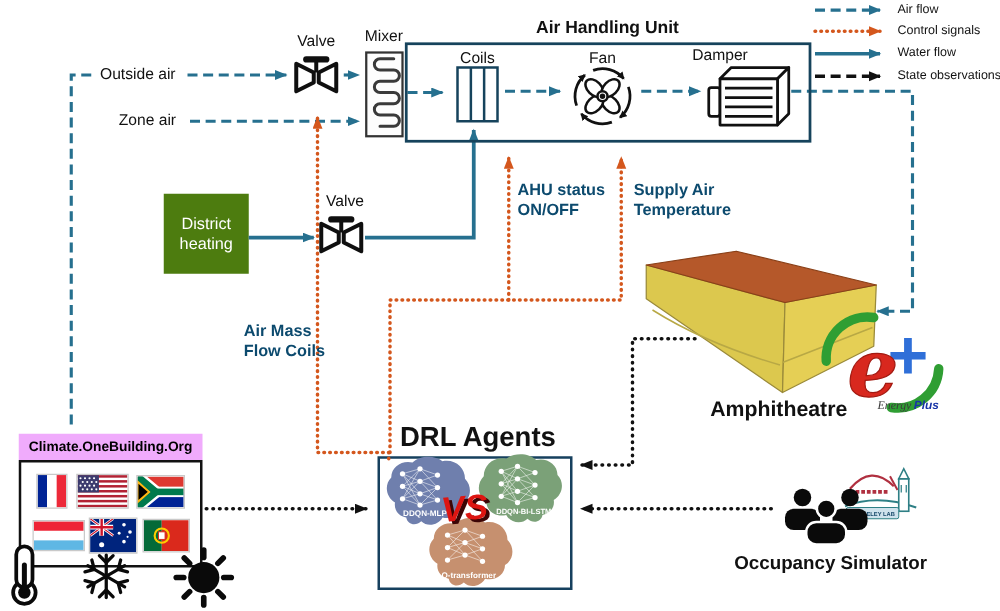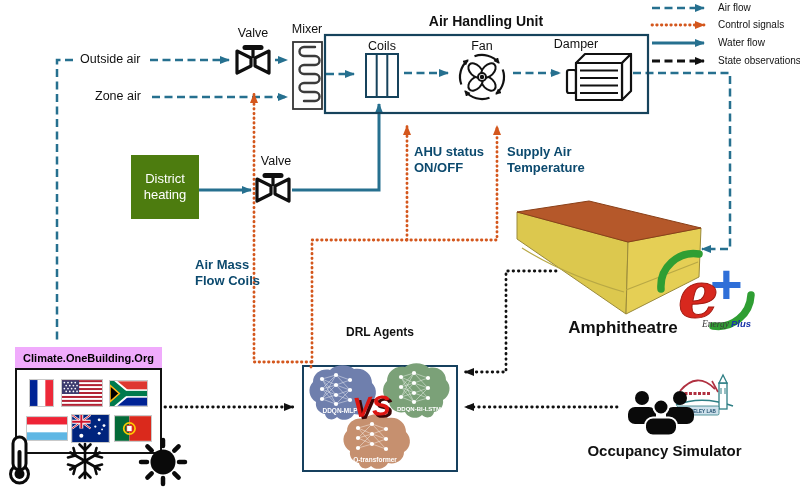--- a/index.html
+++ b/index.html
@@ -392,17 +392,17 @@
   <div class="lbl orange" style="left:507px;top:144px;">
     <div>Supply Air</div>
     <div>Temperature</div>
   </div>
   <div class="lbl orange" style="left:183px;top:257px;margin-left:12px;">
     <div>Air Mass</div>
     <div>Flow Coils</div>
   </div>
 
   <div class="lbl bold center" style="left:558px;top:318px;width:130px;font-size:17px;">Amphitheatre</div>
-  <div class="lbl bold center" style="left:320px;top:325px;width:120px;font-size:12px;">DRL Agents</div>
+  <div class="lbl bold center" style="left:320px;top:337px;width:120px;font-size:22px;">DRL Agents</div>
   <div id="vs-lbl">VS</div>
   <div class="lbl bold center" style="left:572px;top:442px;width:185px;font-size:15px;">Occupancy Simulator</div>
 
 </div>
 
 </body></html>

